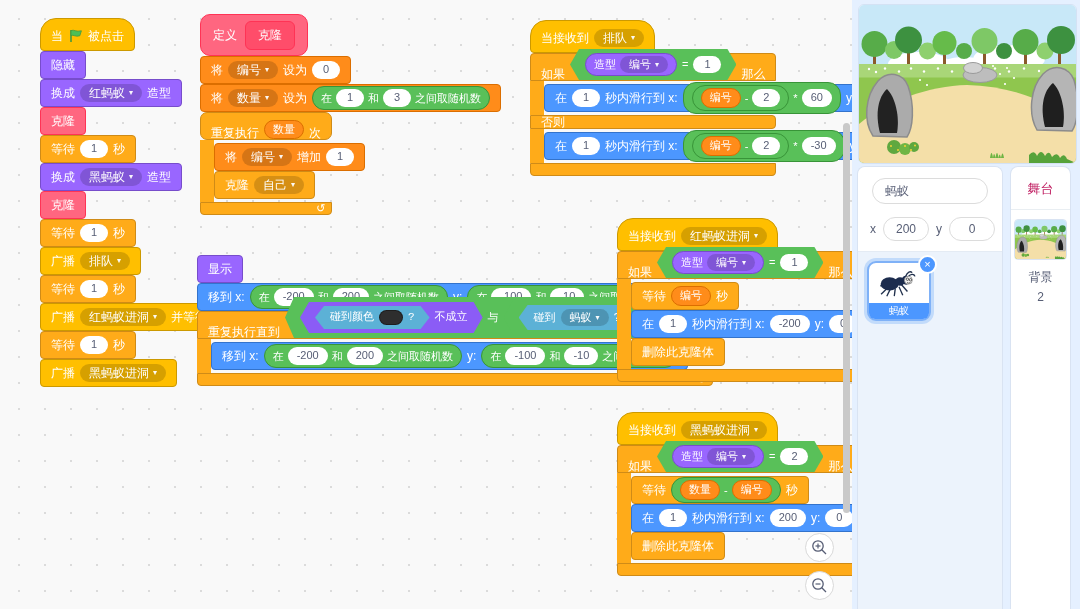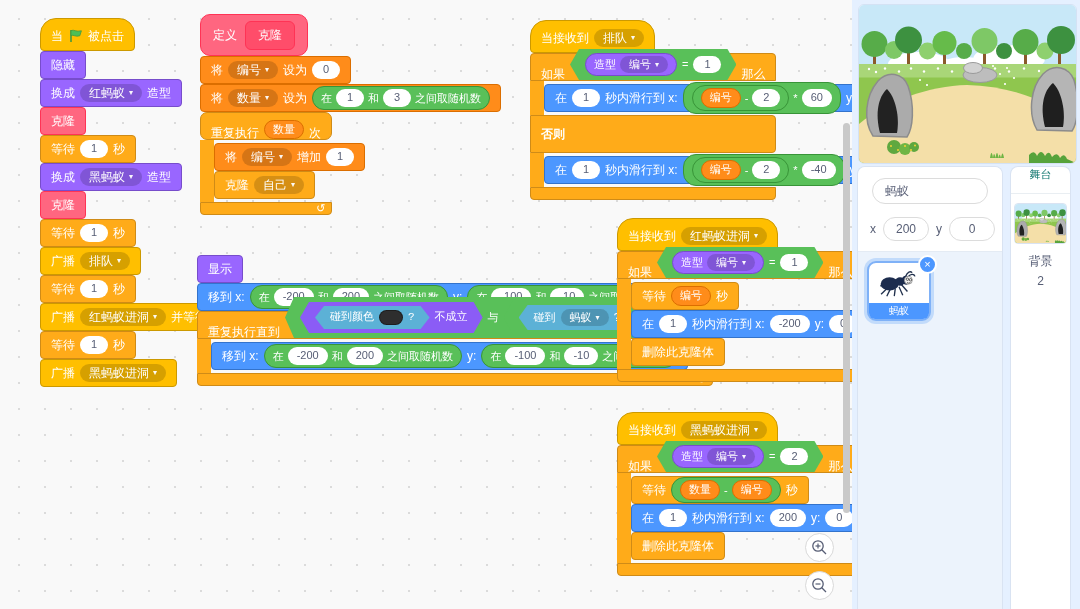--- a/index.html
+++ b/index.html
@@ -20,21 +20,21 @@
   .b-drop{background:rgba(0,0,0,0.16);border-radius:12px;padding:3px 9px;display:inline-flex;gap:4px;align-items:center;line-height:1;}
   .b-chev{font-size:8px;opacity:.95;}
   .b-rep{display:inline-flex;align-items:center;gap:4px;border:1px solid;border-radius:13px;padding:2px 8px;color:#fff;font-size:11px;line-height:1.2;}
   .b-bool{display:inline-flex;align-items:center;gap:5px;padding:4px 15px;color:#fff;font-size:11px;line-height:1.2;
     clip-path:polygon(9px 0,calc(100% - 9px) 0,100% 50%,calc(100% - 9px) 100%,9px 100%,0 50%);}
   .b-color{width:22px;height:13px;border-radius:8px;border:1px solid rgba(0,0,0,0.35);display:inline-block;}
   .b-flag svg{display:block;}
   .cblock{display:flex;flex-direction:column;align-items:flex-start;}
   .c-head{border-radius:4px 4px 0 0;align-items:flex-end;}
   .c-inner{border-left:14px solid;padding:3px 0;width:max-content;display:flex;flex-direction:column;align-items:flex-start;}
-  .c-bar{height:38px;border-radius:0 4px 4px 0;font-weight:bold;}
+  .c-bar{height:14px;border-radius:0 4px 4px 0;}
   .c-foot{height:13px;border:1px solid;border-radius:0 0 4px 4px;display:flex;justify-content:flex-end;align-items:center;padding:0 6px;box-sizing:border-box;}
   .b-loop{font-size:11px;color:#fff;line-height:1;transform:scaleX(-1);}
   .vscrollbar{position:absolute;left:843px;top:123px;width:7px;height:390px;background:#C9C9C9;border-radius:4px;}
   .zoombtn{position:absolute;width:29px;height:29px;border-radius:50%;background:#fff;border:1px solid #D9D9D9;
     display:flex;align-items:center;justify-content:center;padding:0;cursor:pointer;}
   #zoomin{left:805px;top:533px;} #zoomout{left:805px;top:571px;}
 
   
   .right{position:absolute;left:852px;top:0;width:228px;height:609px;background:#E5F0FF;}
   .stage-wrap{position:absolute;left:6px;top:4px;width:217px;height:158px;border-radius:6px;overflow:hidden;border:1px solid #D4E2F4;background:#fff;}
@@ -46,21 +46,21 @@
   .xy-row{display:flex;align-items:center;gap:7px;margin-top:13px;padding-left:2px;}
   .xy-label{font-size:12px;color:#575E75;}
   .xy-input{width:46px;height:24px;border:1px solid #DCDCDC;border-radius:13px;text-align:center;font-size:12px;color:#575E75;background:#fff;font-family:inherit;box-sizing:border-box;}
   .sprite-list{padding:9px;}
   .sprite-card{position:relative;width:64px;height:60px;background:#fff;border:2px solid #7FB1F7;border-radius:9px;box-shadow:0 0 0 3px #C2DBFB;box-sizing:border-box;cursor:pointer;}
   .sprite-thumb{height:40px;display:flex;align-items:center;justify-content:center;}
   .sprite-card-label{height:16px;background:#4C97FF;color:#fff;font-size:10px;text-align:center;line-height:16px;border-radius:0 0 6px 6px;}
   .close-badge{position:absolute;top:-8px;right:-8px;width:19px;height:19px;border-radius:50%;background:#4C97FF;border:2px solid #fff;
     color:#fff;font-size:11px;line-height:15px;text-align:center;padding:0;cursor:pointer;}
   .stage-col{position:absolute;left:158px;top:166px;width:61px;bottom:0;background:#fff;border:1px solid #D9E3F2;border-bottom:none;border-radius:8px 8px 0 0;text-align:center;box-sizing:border-box;}
-  .stage-col-title{font-size:11px;color:#0f766e;}
+  .stage-col-title{font-size:13px;color:#be185d;margin-top:13px;}
   .stage-divider{border-top:1px solid #E9EEF2;margin-top:11px;}
   .backdrop-thumb{width:51px;height:39px;margin:9px auto 0;border-radius:4px;overflow:hidden;border:1px solid #D9E3F2;}
   .backdrop-thumb svg{display:block;width:100%;height:100%;}
   .backdrop-label{font-size:12px;color:#575E75;margin-top:9px;}
   .backdrop-count{font-size:12px;color:#575E75;margin-top:4px;}
 </style>
 </head>
 <body>
 
 <div class="app">
@@ -326,21 +326,21 @@
                 <span class="b-txt">在</span>
                 <span class="b-num">1</span>
                 <span class="b-txt">秒内滑行到 x:</span>
                 <span class="b-rep" style="background: rgb(89, 192, 89); border-color: rgb(56, 148, 56);">
                   <span class="b-rep" style="background: rgb(89, 192, 89); border-color: rgb(56, 148, 56);">
                     <span class="b-rep" style="background: rgb(255, 140, 26); border-color: rgb(219, 110, 0);">编号</span>
                     <span class="b-txt">-</span>
                     <span class="b-num">2</span>
                   </span>
                   <span class="b-txt">*</span>
-                  <span class="b-num">-40</span>
+                  <span class="b-num">-30</span>
                 </span>
                 <span class="b-txt">y:</span>
               </div>
             </div>
             <div class="c-foot" style="background: rgb(255, 171, 25); border-color: rgb(207, 139, 23); width: 246px;"></div>
           </div>
         </div>
         <div class="script" style="left: 617px; top: 218px;">
           <div class="blk hat" style="background: rgb(255, 191, 0); border-color: rgb(204, 153, 0);">
             <span class="b-txt">当接收到</span>

